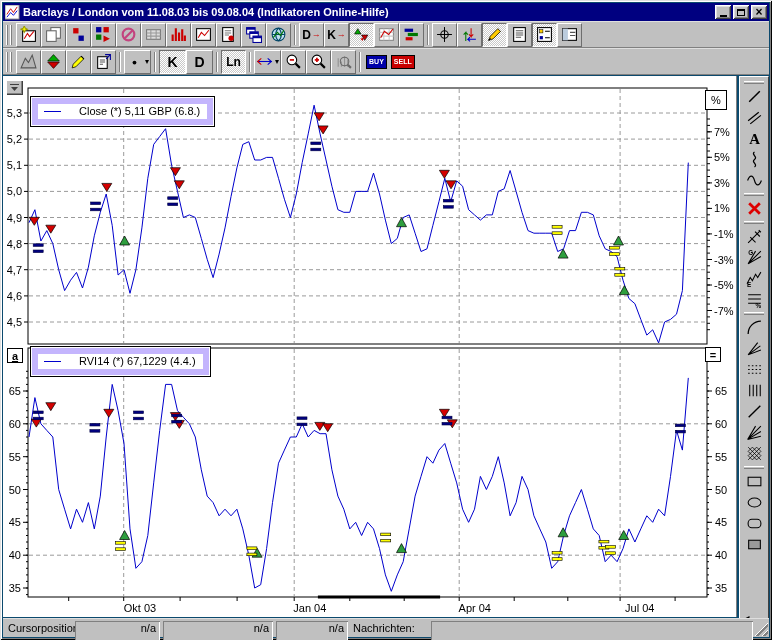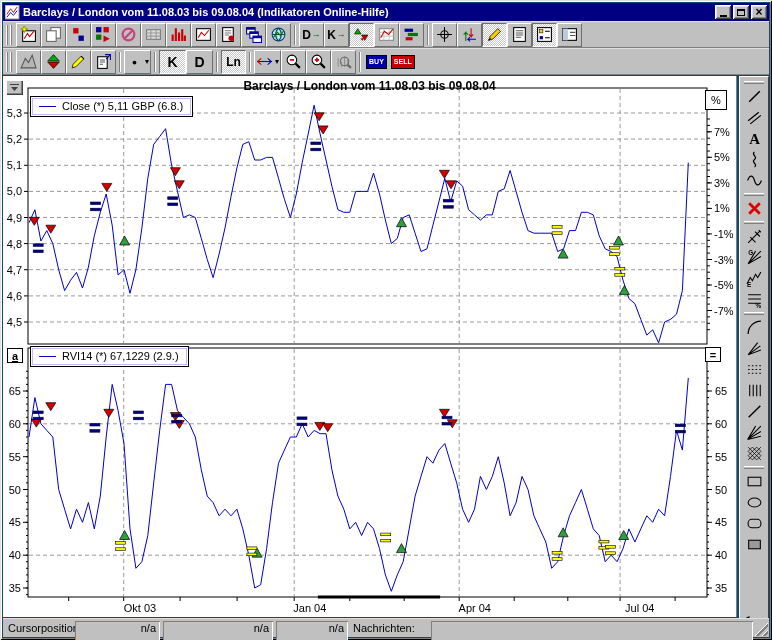--- a/index.html
+++ b/index.html
@@ -39,21 +39,21 @@
   .tb-btn .dd{font-size:8px;margin-left:2px;}
   .tb-btn .mini-arrow{color:#c00;font-size:9px;font-weight:bold;margin-left:1px;line-height:1;}
   .trade .lbl{font-size:7px;font-weight:bold;color:#fff;letter-spacing:0;}
   .trade{min-width:20px;height:14px;border:1px solid #000;margin:0 2px;padding:0 2px;}
   .trade.buy{background:#0000a8;} .trade.sell{background:#c80000;}
   
   .chart-region{position:absolute;left:3px;top:76px;width:734px;height:541px;background:#fff;border-right:1px solid #808080;}
   .chart-title{position:absolute;left:0;top:3px;width:100%;text-align:center;font-weight:bold;font-size:12px;}
   #chart-svg{position:absolute;left:0;top:0;}
   .legend{position:absolute;background:#fff;border:1px solid #000;padding:1px;}
-  .legend-in{border:1px solid #c4b5fd;padding:1px 7px 2px 6px;display:flex;align-items:center;white-space:nowrap;font-size:11px;}
+  .legend-in{border:6px solid #c4b5fd;padding:1px 7px 2px 6px;display:flex;align-items:center;white-space:nowrap;font-size:11px;gap:12px;}
   .legend-line{display:inline-block;width:17px;height:0;border-top:1px solid #0000cc;margin-right:6px;}
   #legend-price{left:27px;top:20px;} #legend-rvi{left:27px;top:270px;}
   .corner-box{position:absolute;background:#fff;border:1px solid #000;display:flex;align-items:center;justify-content:center;font-size:11px;}
   #unit-box{left:702px;top:14px;width:22px;height:20px;}
   #a-box{left:4px;top:272px;width:16px;height:15px;font-weight:bold;text-decoration:underline;}
   #eq-box{left:702px;top:271px;width:16px;height:15px;font-weight:bold;}
   .mini-btn{position:absolute;left:3px;top:4px;width:17px;height:15px;background:#c0c0c0;
     box-shadow:inset 1px 1px #fff, inset -1px -1px #404040, inset -2px -2px #808080;
     display:flex;align-items:center;justify-content:center;}
   
@@ -384,21 +384,20 @@
       <span class="tb-sep"></span>
       <span class="tb-btn trade buy">
         <span class="lbl">BUY</span>
       </span>
       <span class="tb-btn trade sell">
         <span class="lbl">SELL</span>
       </span>
     </div>
 
   <div class="chart-region">
-    <div class="chart-title">Barclays / London vom 11.08.03 bis 09.08.04</div>
     <svg id="chart-svg" width="734" height="541">
         <line x1="120.7" y1="13" x2="120.7" y2="267" stroke="#9a9a9a" stroke-dasharray="4 3"></line>
         <line x1="120.7" y1="273" x2="120.7" y2="520" stroke="#9a9a9a" stroke-dasharray="4 3"></line>
         <line x1="291.2" y1="13" x2="291.2" y2="267" stroke="#9a9a9a" stroke-dasharray="4 3"></line>
         <line x1="291.2" y1="273" x2="291.2" y2="520" stroke="#9a9a9a" stroke-dasharray="4 3"></line>
         <line x1="456.2" y1="13" x2="456.2" y2="267" stroke="#9a9a9a" stroke-dasharray="4 3"></line>
         <line x1="456.2" y1="273" x2="456.2" y2="520" stroke="#9a9a9a" stroke-dasharray="4 3"></line>
         <line x1="617.1" y1="13" x2="617.1" y2="267" stroke="#9a9a9a" stroke-dasharray="4 3"></line>
         <line x1="617.1" y1="273" x2="617.1" y2="520" stroke="#9a9a9a" stroke-dasharray="4 3"></line>
         <line x1="26" y1="37.0" x2="703" y2="37.0" stroke="#9a9a9a" stroke-dasharray="4 3"></line>
@@ -720,21 +719,21 @@
     </div>
     <div class="legend" id="legend-price">
       <div class="legend-in">
           <span class="legend-line"></span>
           <span>Close (*) 5,11 GBP (6.8.)</span>
         </div>
     </div>
     <div class="legend" id="legend-rvi">
       <div class="legend-in">
           <span class="legend-line"></span>
-          <span>RVI14 (*) 67,1229 (2.9.)</span>
+          <span>RVI14 (*) 67,1229 (4.4.)</span>
         </div>
     </div>
     <div class="corner-box" id="unit-box">%</div>
     <div class="corner-box" id="a-box">a</div>
     <div class="corner-box" id="eq-box">=</div>
   </div>
 
   <div class="sidebar" id="sidebar">
       <span class="sb-grip"></span>
       <span class="sb-btn">

